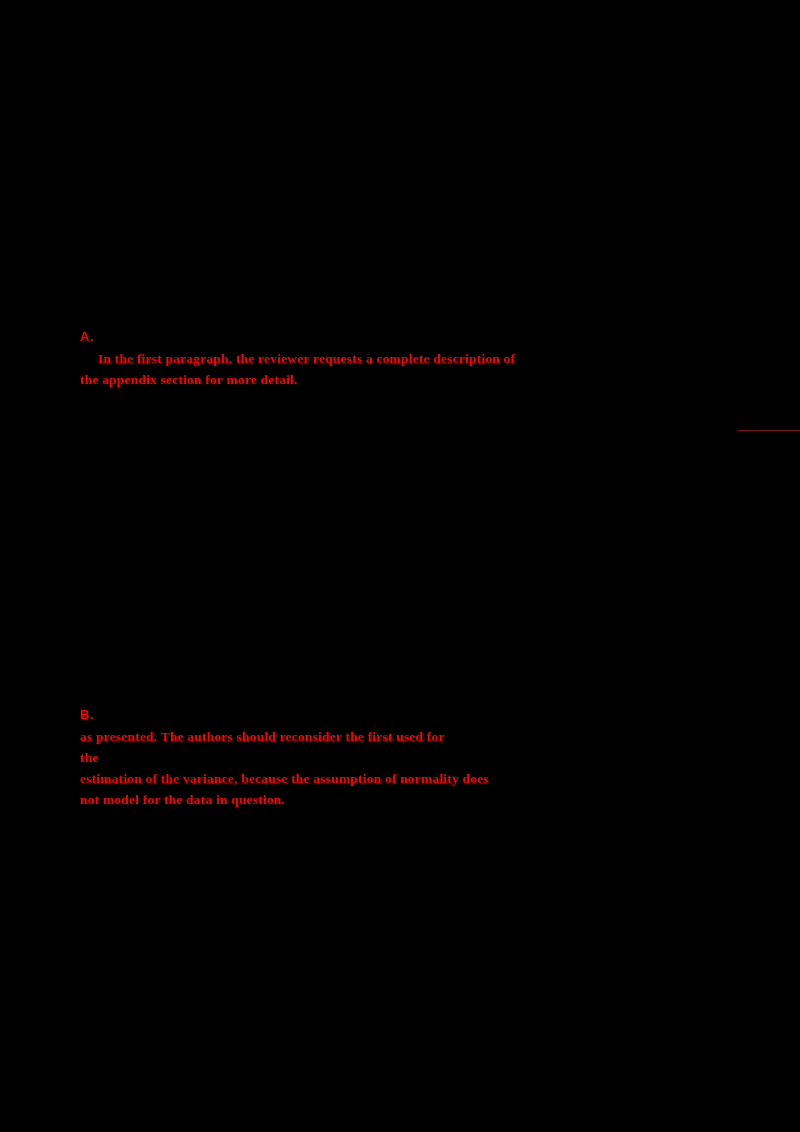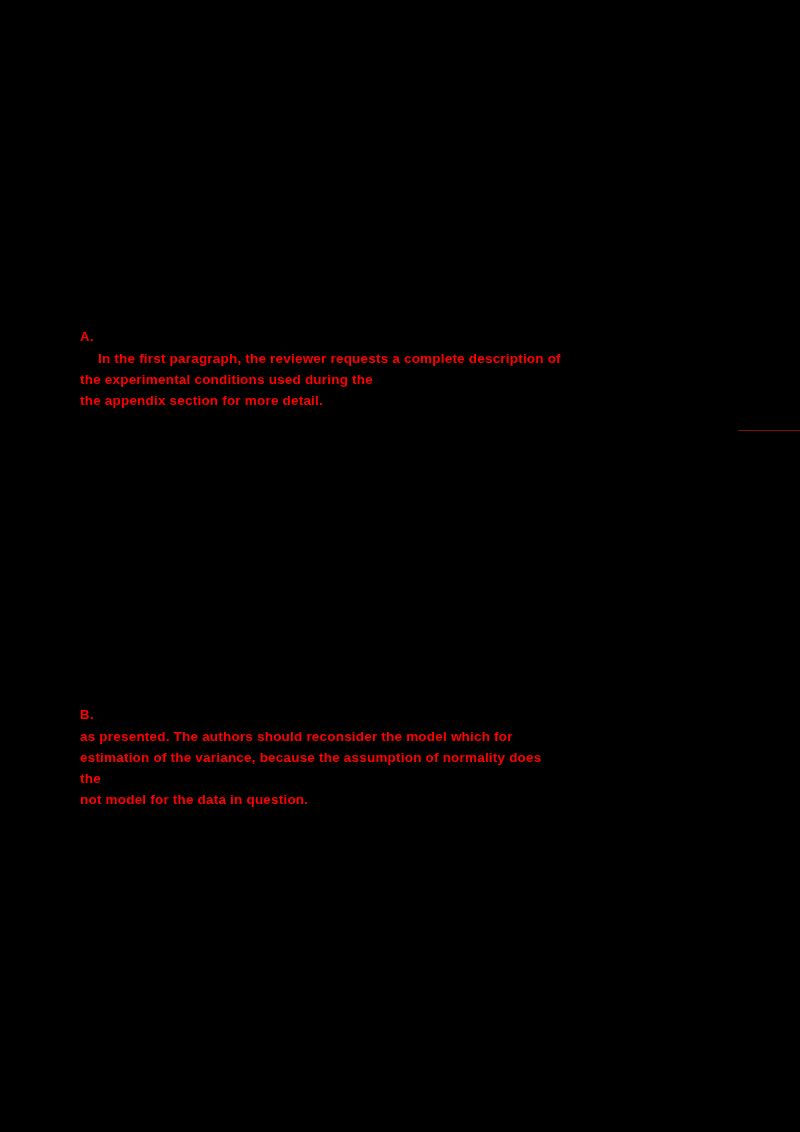--- a/index.html
+++ b/index.html
@@ -28,20 +28,21 @@
     font-size: 13px;
     line-height: 17px;
     letter-spacing: 0.5px;
     margin-bottom: 3px;
   }
   .block-body {
     font-size: 13.5px;
     line-height: 21px;
     letter-spacing: 0.2px;
     text-align: justify;
+    font-family: Liberation Serif, serif;
   }
   .block-body .ln {
     display: block;
     white-space: nowrap;
   }
   #block-one {
     left: 80px;
     top: 328px;
     width: 650px;
   }
@@ -64,30 +65,29 @@
 </style>
 </head>
 <body>
 
 <div class="page">
 
   <div class="block" id="block-one">
     <div class="block-label">A.</div>
     <div class="block-body">
       <span class="ln">In the first paragraph, the reviewer requests a complete description of</span>
-      <span class="ln">the experimental conditions used during the</span>
       <span class="ln">the appendix section for more detail.</span>
     </div>
   </div>
 
   <div class="block" id="block-two">
     <div class="block-label">B.</div>
     <div class="block-body">
-      <span class="ln">as presented. The authors should reconsider the model which for</span>
+      <span class="ln">as presented. The authors should reconsider the first used for</span>
+      <span class="ln">the</span>
       <span class="ln">estimation of the variance, because the assumption of normality does</span>
-      <span class="ln">the</span>
       <span class="ln">not model for the data in question.</span>
     </div>
   </div>
 
   <div class="rule"></div>
 
 </div>
 
 </body></html>

